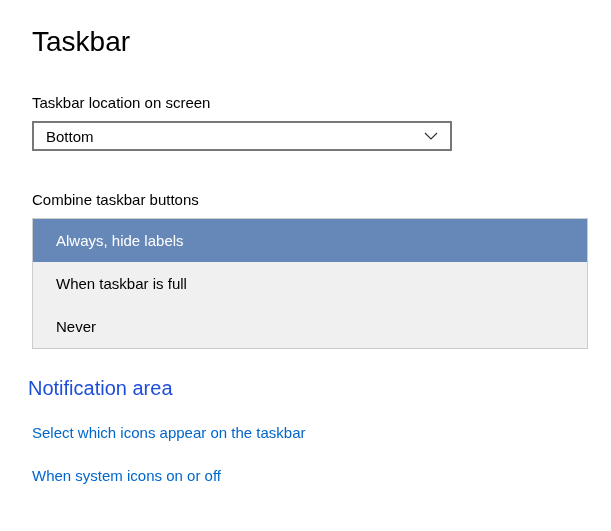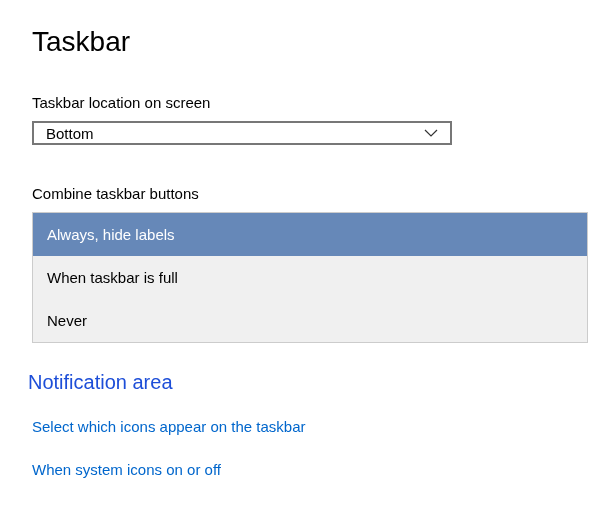--- a/index.html
+++ b/index.html
@@ -22,21 +22,21 @@
       color: #000;
     }
     .setting-label {
       font-size: 15px;
       font-weight: 400;
       color: #000;
       margin-bottom: 10px;
     }
     .dropdown {
       width: 420px;
-      height: 24px;
+      height: 30px;
       border: 2px solid #777;
       background: #fff;
       display: flex;
       align-items: center;
       justify-content: space-between;
       padding: 0 12px;
       cursor: pointer;
       margin-bottom: 40px;
     }
     .dropdown-value {
@@ -57,21 +57,21 @@
     .listbox {
       width: 556px;
       border: 1px solid #ccc;
       background: #f0f0f0;
       margin-top: 2px;
     }
     .listbox-option {
       height: 43px;
       display: flex;
       align-items: center;
-      padding: 0 14px;
+      padding: 0 23px;
       font-size: 15px;
       cursor: pointer;
       color: #000;
     }
     .listbox-option.selected {
       background: #6688b8;
       color: #fff;
     }
     .section-heading {
       font-size: 20px;

